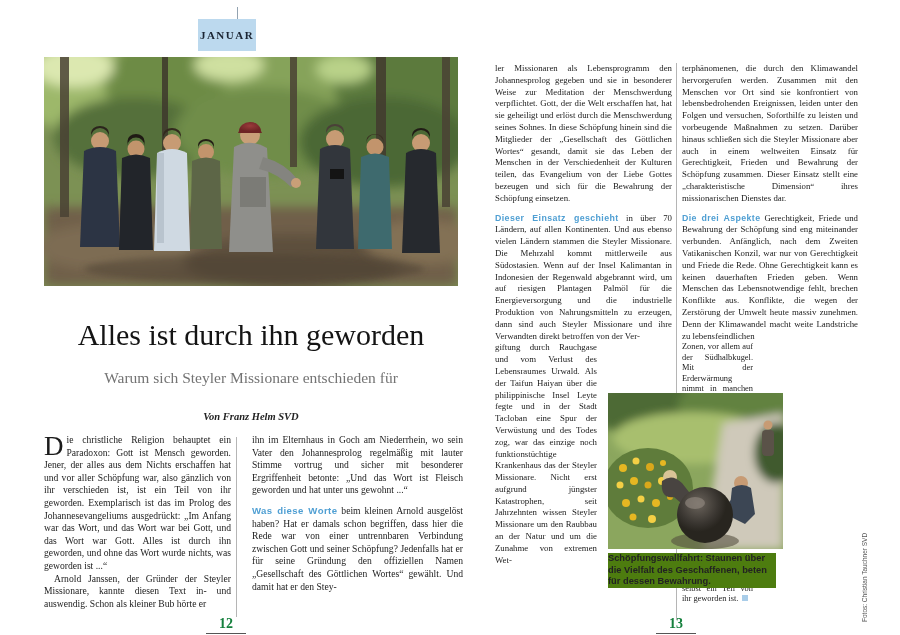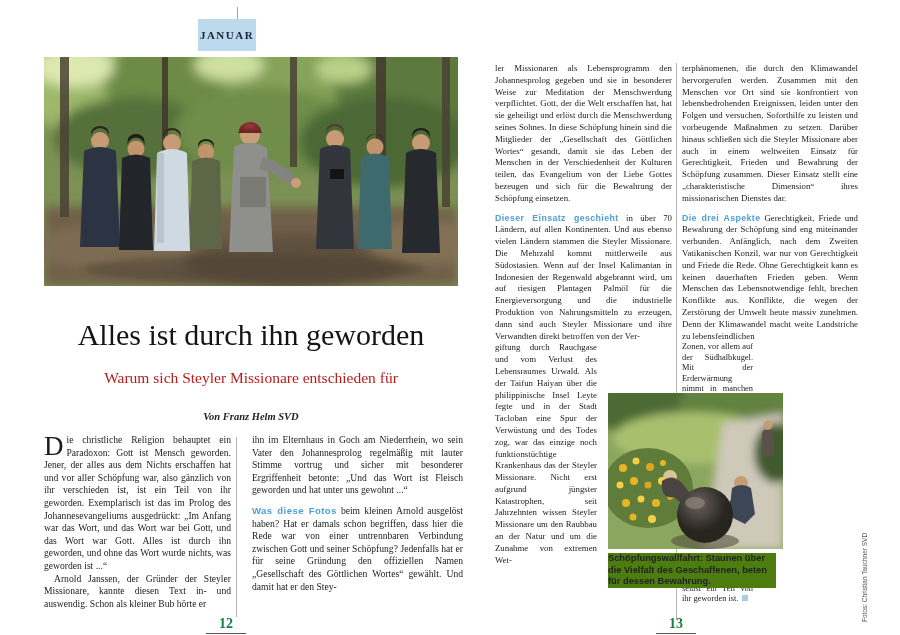--- a/index.html
+++ b/index.html
@@ -13,21 +13,21 @@
       font-size:11px;font-weight:bold;letter-spacing:1.5px;color:#1b2533;
       display:flex;align-items:center;justify-content:center;text-align:right;}
 
   
   .photo1{left:44px;top:57px;width:414px;height:229px;overflow:hidden;}
   .caption{font-family:"Liberation Sans","DejaVu Sans",sans-serif;font-weight:bold;
       font-size:9.3px;line-height:1.25;color:#222;}
   .caption1{left:44px;top:292px;width:414px;}
   .title{left:44px;top:318px;width:414px;text-align:center;font-size:30px;color:#141414;}
   .subtitle{left:44px;top:368px;width:414px;text-align:center;font-size:15.5px;
-      line-height:1.24;color:#b91c1c;}
+      line-height:1.24;color:#737373;}
   .byline{left:44px;top:411px;width:414px;text-align:center;font-size:10.5px;
       font-style:italic;font-weight:bold;color:#222;}
 
   .body-col{text-align:justify;}
   .lcol{font-size:9.6px;line-height:12.6px;}
   .lcol1{left:44px;top:434px;width:187px;}
   .lrule{left:236px;top:437px;width:1px;height:180px;background:#b5b5b5;}
   .lcol2{left:243px;top:434px;width:211px;margin-left:9px;}
   .rcol{font-size:8.8px;line-height:11.8px;}
   .rcol1{left:495px;top:63px;width:177px;}
@@ -162,21 +162,21 @@
   </div>
   <div class="abs byline">Von Franz Helm SVD</div>
 
   <div class="abs body-col lcol lcol1">
     <p><span class="dropcap">D</span><span>ie christliche Religion behauptet ein Paradoxon: Gott ist Mensch geworden. Jener, der alles aus dem Nichts erschaffen hat und vor aller Schöpfung war, also gänzlich von ihr verschieden ist, ist ein Teil von ihr geworden. Exemplarisch ist das im Prolog des Johannesevangeliums ausgedrückt: „Im Anfang war das Wort, und das Wort war bei Gott, und das Wort war Gott. Alles ist durch ihn geworden, und ohne das Wort wurde nichts, was geworden ist ...“</span></p>
     <p class="indent">Arnold Janssen, der Gründer der Steyler Missionare, kannte diesen Text in- und auswendig. Schon als kleiner Bub hörte er</p>
   </div>
   <div class="abs lrule"></div>
   <div class="abs body-col lcol lcol2">
     <p>ihn im Elternhaus in Goch am Niederrhein, wo sein Vater den Johannesprolog regelmäßig mit lauter Stimme vortrug und sicher mit besonderer Ergriffenheit betonte: „Und das Wort ist Fleisch geworden und hat unter uns gewohnt ...“</p>
-    <p class="para-gap"><span class="lead-in">Was diese Fotos</span><span> beim kleinen Arnold ausgelöst haben? Hat er damals schon begriffen, dass hier die Rede war von einer untrennbaren Verbindung zwischen Gott und seiner Schöpfung? Jedenfalls hat er für seine Gründung den offiziellen Namen „Gesellschaft des Göttlichen Wortes“ gewählt. Und damit hat er den Stey-</span></p>
+    <p class="para-gap"><span class="lead-in">Was diese Worte</span><span> beim kleinen Arnold ausgelöst haben? Hat er damals schon begriffen, dass hier die Rede war von einer untrennbaren Verbindung zwischen Gott und seiner Schöpfung? Jedenfalls hat er für seine Gründung den offiziellen Namen „Gesellschaft des Göttlichen Wortes“ gewählt. Und damit hat er den Stey-</span></p>
   </div>
 
   <div class="abs page-num pn12">12</div>
 
   <div class="abs body-col rcol rcol1">
     <p>ler Missionaren als Lebensprogramm den Johannesprolog gegeben und sie in besonderer Weise zur Meditation der Menschwerdung verpflichtet. Gott, der die Welt erschaffen hat, hat sie geheiligt und erlöst durch die Menschwerdung seines Sohnes. In diese Schöpfung hinein sind die Mitglieder der „Gesellschaft des Göttlichen Wortes“ gesandt, damit sie das Leben der Menschen in der Verschiedenheit der Kulturen teilen, das Evangelium von der Liebe Gottes bezeugen und sich für die Bewahrung der Schöpfung einsetzen.</p>
     <p class="para-gap"><span class="lead-in">Dieser Einsatz geschieht</span><span> in über 70 Ländern, auf allen Kontinenten. Und aus ebenso vielen Ländern stammen die Steyler Missionare. Die Mehrzahl kommt mittlerweile aus Südostasien. Wenn auf der Insel Kalimantan in Indonesien der Regenwald abgebrannt wird, um auf riesigen Plantagen Palmöl für die Energieversorgung und die industrielle Produktion von Nahrungsmitteln zu erzeugen, dann sind auch Steyler Missionare und ihre Verwandten direkt betroffen von der Ver-</span></p>
     <p class="narrow-r1">giftung durch Rauchgase und vom Verlust des Lebensraumes Urwald. Als der Taifun Haiyan über die philippinische Insel Leyte fegte und in der Stadt Tacloban eine Spur der Verwüstung und des Todes zog, war das einzige noch funktionstüchtige Krankenhaus das der Steyler Missionare. Nicht erst aufgrund jüngster Katastrophen, seit Jahrzehnten wissen Steyler Missionare um den Raubbau an der Natur und um die Zunahme von extremen Wet-</p>
   </div>
   <div class="abs rrule"></div>

